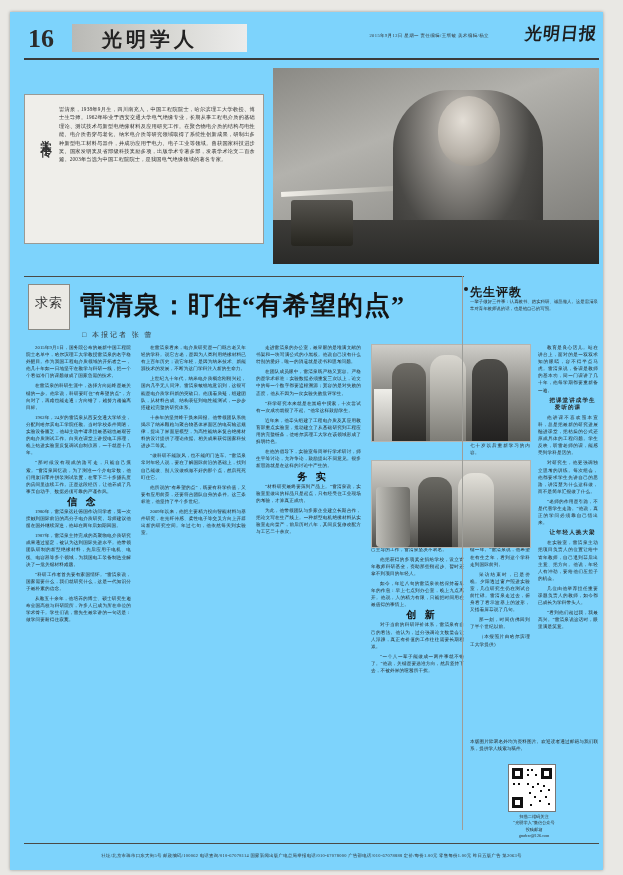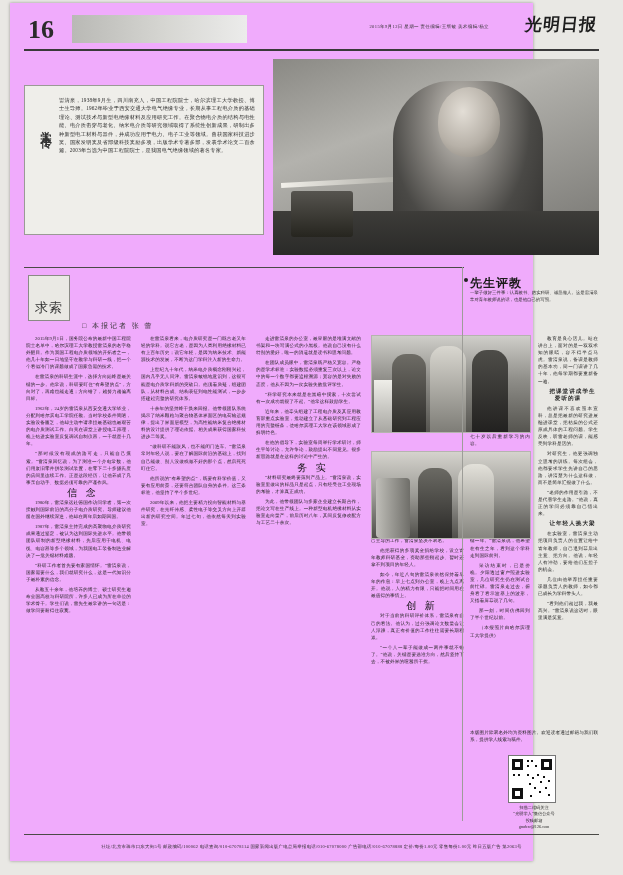--- a/index.html
+++ b/index.html
@@ -12,24 +12,24 @@
     position: relative;
     width: 623px;
     height: 875px;
     background: #e9e8e4;
     overflow: hidden;
   }
   
   .sheet {
     position: absolute;
     left: 10px;
-    top: 3px;
-    width: 523px;
+    top: 12px;
+    width: 593px;
     height: 858px;
-    background: #f0abfc;
+    background: #7dd3fc;
     box-shadow: 0 0 3px rgba(0,0,0,.35);
   }
   
   .masthead {
     position: absolute;
     left: 14px; top: 10px;
     width: 575px; height: 36px;
     border-bottom: 2px solid #3a3a3a;
   }
   .page-num {
@@ -141,21 +141,21 @@
   .hl-seal {
     position: absolute;
     left: 18px; top: 272px;
     width: 42px; height: 46px;
     border: 1px solid #8a8a85;
     background: #eae9e4;
     color: #333;
     font-size: 13px;
     line-height: 15px;
     text-align: center;
-    padding-top: 24px;
+    padding-top: 10px;
     box-sizing: border-box;
     letter-spacing: 1px;
   }
   .headline {
     position: absolute;
     left: 70px; top: 276px;
     font-size: 26px;
     font-weight: bold;
     color: #141414;
     letter-spacing: 1px;
@@ -181,21 +181,21 @@
     font-size: 4.6px;
     line-height: 7.1px;
     color: #242424;
     text-align: justify;
     overflow: hidden;
     letter-spacing: .15px;
   }
   .col p { margin: 0 0 3px 0; text-indent: 9px; }
   .subhead {
     font-size: 10px;
-    font-weight: normal;
+    font-weight: bold;
     text-align: center;
     letter-spacing: 3px;
     margin: 6px 0 5px 0;
     text-indent: 0;
     color: #111;
   }
   .col1 { left: 16px;  top: 332px; width: 105px; height: 486px; }
   .col2 { left: 131px; top: 332px; width: 105px; height: 486px; }
   .col3 { left: 246px; top: 332px; width: 105px; height: 486px; }
   .col4 { left: 361px; top: 488px; width: 93px;  height: 330px; }
@@ -314,40 +314,42 @@
 </style>
 </head>
 <body>
 
 <div id="page">
   <div class="sheet">
 
     <div class="masthead">
       <div class="page-num">16</div>
       <div class="sec-band"></div>
+      <div class="sec-title">光明学人</div>
       <div class="mast-meta">2015年9月12日  星期一   责任编辑/王斯敏  美术编辑/杨立</div>
       <div class="mast-logo">光明日报</div>
     </div>
 
     <div class="quote-box">
       <div class="quote-side">学人小传</div>
       <div class="quote-text">雷清泉，1938年9月生，四川南充人，中国工程院院士，哈尔滨理工大学教授、博士生导师。1962年毕业于西安交通大学电气绝缘专业，长期从事工程电介质的基础理论、测试技术与新型电绝缘材料及应用研究工作。在聚合物电介质的结构与电性能、电介质击穿与老化、纳米电介质等研究领域取得了系统性创新成果，研制出多种新型电工材料与器件，并成功应用于电力、电子工业等领域。曾获国家科技进步奖、国家发明奖及省部级科技奖励多项，出版学术专著多部，发表学术论文二百余篇。2003年当选为中国工程院院士，是我国电气绝缘领域的著名专家。</div>
     </div>
 
     <div class="top-photo">
       <div class="tp-sky"></div>
       <div class="tp-rod"></div>
       <div class="tp-fig"></div>
       <div class="tp-head"></div>
       <div class="tp-desk"></div>
       <div class="tp-instr"></div>
     </div>
 
     <div class="hl-rule"></div>
     <div class="hl-seal">求索</div>
+    <div class="headline">雷清泉：盯住“有希望的点”</div>
     <div class="byline">□ 本报记者  张 蕾</div>
 
     <div class="col col1">
       <p>2015年9月1日，国务院公布的最新中国工程院院士名单中，哈尔滨理工大学教授雷清泉的名字格外醒目。作为我国工程电介质领域的开拓者之一，他几十年如一日地坚守在教学与科研一线，把一个个看似冷门的课题做成了国家急需的技术。</p>
       <p>在雷清泉的科研生涯中，选择方向始终是最关键的一步。他常说，科研要盯住“有希望的点”，方向对了，再难也能走通；方向错了，越努力越偏离目标。</p>
       <p>1962年，24岁的雷清泉从西安交通大学毕业，分配到哈尔滨电工学院任教。当时学校条件简陋，实验设备匮乏，他却主动申请承担最基础也最艰苦的电介质测试工作。白天在课堂上讲授电工原理，晚上钻进实验室反复调试自制仪器，一干就是十几年。</p>
       <p>“那时候没有现成的路可走，只能自己摸索。”雷清泉回忆说，为了测准一个介电常数，他们用废旧零件拼装测试装置，在零下二十多摄氏度的房间里连续工作。正是这段经历，让他养成了凡事亲自动手、数据必须可靠的严谨作风。</p>
       <p class="subhead">信 念</p>
       <p>1980年，雷清泉远赴德国作访问学者，第一次接触到国际前沿的高分子电介质研究。导师建议他留在国外继续深造，他却在两年后如期回国。</p>
       <p>1987年，雷清泉主持完成的高聚物电介质研究成果通过鉴定，被认为达到国际先进水平。他带领团队研制的新型绝缘材料，先后应用于电机、电缆、电容器等多个领域，为我国电工装备制造业解决了一批关键材料难题。</p>

